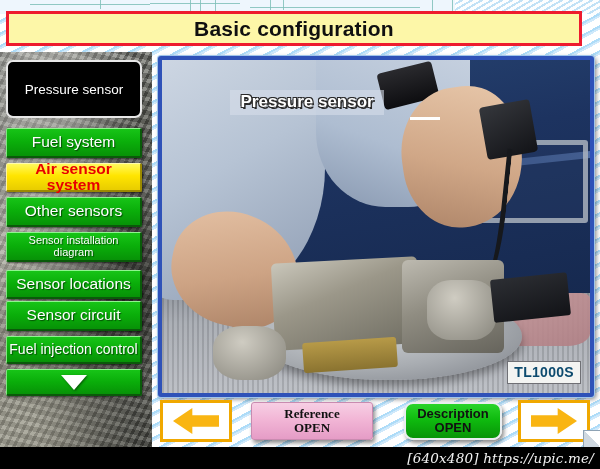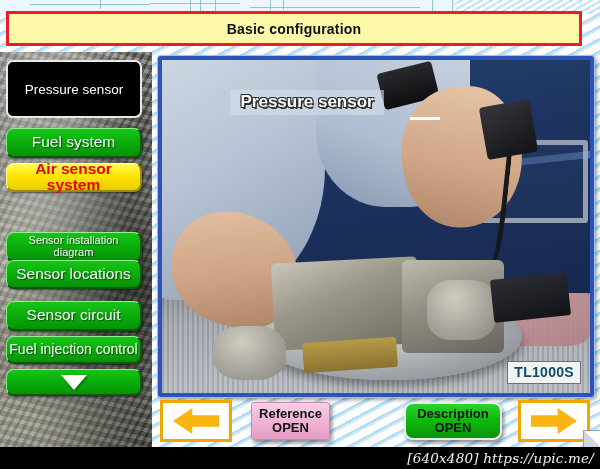--- a/index.html
+++ b/index.html
@@ -50,21 +50,21 @@
     left: 6px; top: 11px;
     width: 576px; height: 35px;
     background: #fdf7a8;
     border: 3px solid #ee1b2e;
     box-sizing: border-box;
     display: flex;
     align-items: center;
     justify-content: center;
   }
   .title-bar .title-text {
-    font-size: 14px;
+    font-size: 21px;
     font-weight: 700;
     color: #101010;
     letter-spacing: .2px;
   }
 
   
   .sidebar {
     position: absolute;
     left: 0px; top: 52px;
     width: 152px; height: 395px;
@@ -105,21 +105,21 @@
   .sb-btn {
     position: absolute;
     left: 6px;
     width: 136px;
     box-sizing: border-box;
     display: flex;
     align-items: center;
     justify-content: center;
     text-align: center;
     z-index: 3;
-    border-radius: 8px;
+    border-radius: 2px;
     border-top: 1px solid #8ff48f;
     border-left: 1px solid #7fe87f;
     border-right: 2px solid #0a5a0a;
     border-bottom: 2px solid #0a5a0a;
     background: linear-gradient(180deg,#17c417 0%,#0aae0a 48%,#079207 100%);
     box-shadow: 1px 1px 2px rgba(0,0,0,.55);
     line-height: 1.05;
   }
   .sb-btn > span {
     color: #ffffff;
@@ -391,24 +391,25 @@
     align-items: center; justify-content: center;
     line-height: 1.05;
     box-shadow: 2px 3px 4px rgba(0,0,0,.45);
   }
   .pill-btn .l1, .pill-btn .l2 {
     font-size: 13px;
     font-weight: 700;
     color: #111111;
   }
   .pill-btn.reference {
-    left: 251px; width: 79px;
+    left: 251px; width: 122px;
     background: linear-gradient(180deg,#f7cfe4 0%,#f2b6d6 45%,#e59cc6 100%);
     border: 1px solid #c98bb0;
     border-radius: 3px;
+    font-family: Liberation Serif, serif;
   }
   .pill-btn.description {
     left: 404px; width: 98px;
     background: linear-gradient(180deg,#2ad42a 0%,#0fbb0f 45%,#089408 100%);
     border: 2px solid #e9edf0;
     border-radius: 9px;
   }
 
   
   .watermark-bar {
@@ -470,27 +471,30 @@
     </div>
 
     <div class="sb-btn" style="top:76px; height:30px;">
       <span>Fuel system</span>
     </div>
 
     <div class="sb-btn active" style="top:111px; height:29px;">
       <span>Air sensor system</span>
     </div>
 
+    <div class="sb-btn" style="top:145px; height:30px;">
+      <span>Other sensors</span>
+    </div>
 
     <div class="sb-btn small" style="top:180px; height:30px;">
       <span>Sensor installation
 diagram</span>
     </div>
 
-    <div class="sb-btn" style="top:208px; height:29px;">
+    <div class="sb-btn" style="top:218px; height:29px;">
       <span>Sensor locations</span>
     </div>
 
     <div class="sb-btn" style="top:249px; height:30px;">
       <span>Sensor circuit</span>
     </div>
 
     <div class="sb-btn small" style="top:284px; height:28px;">
       <span style="font-size:14px;font-weight:400;">Fuel injection control</span>
     </div>

